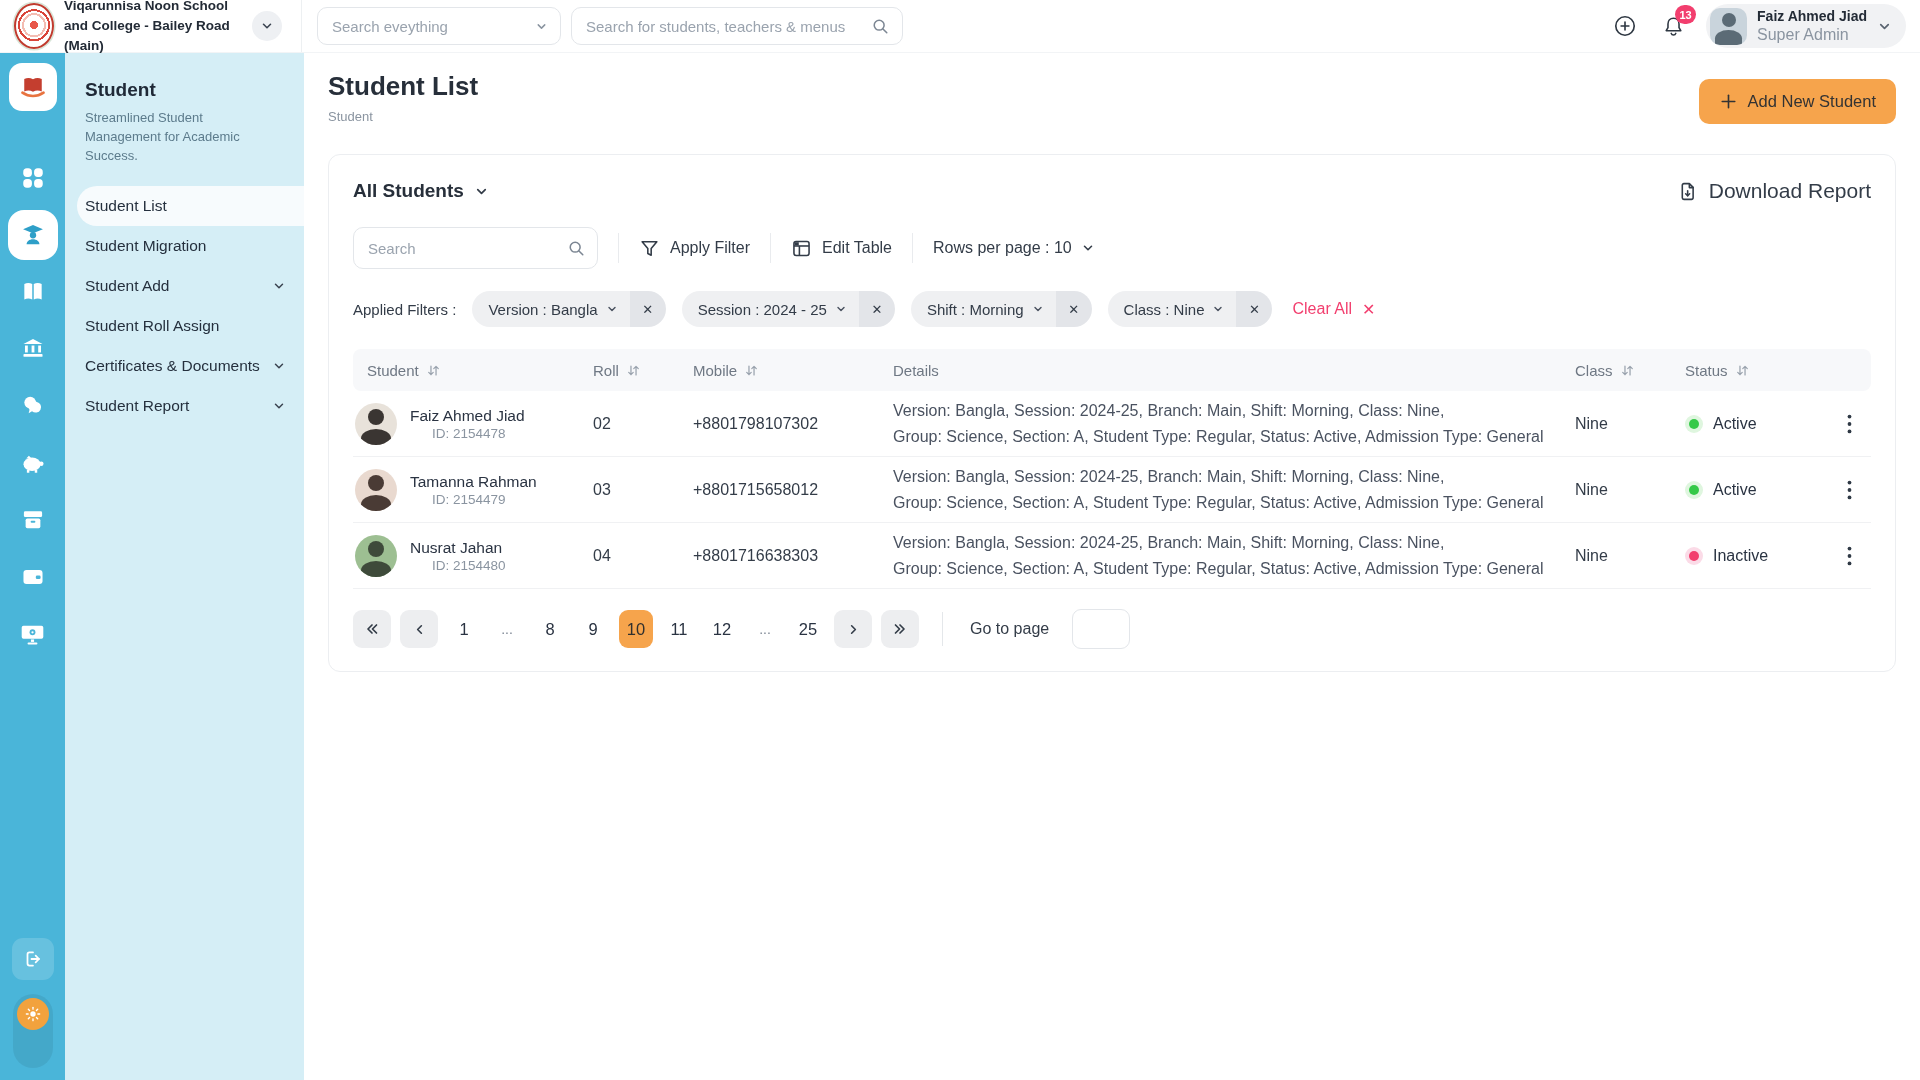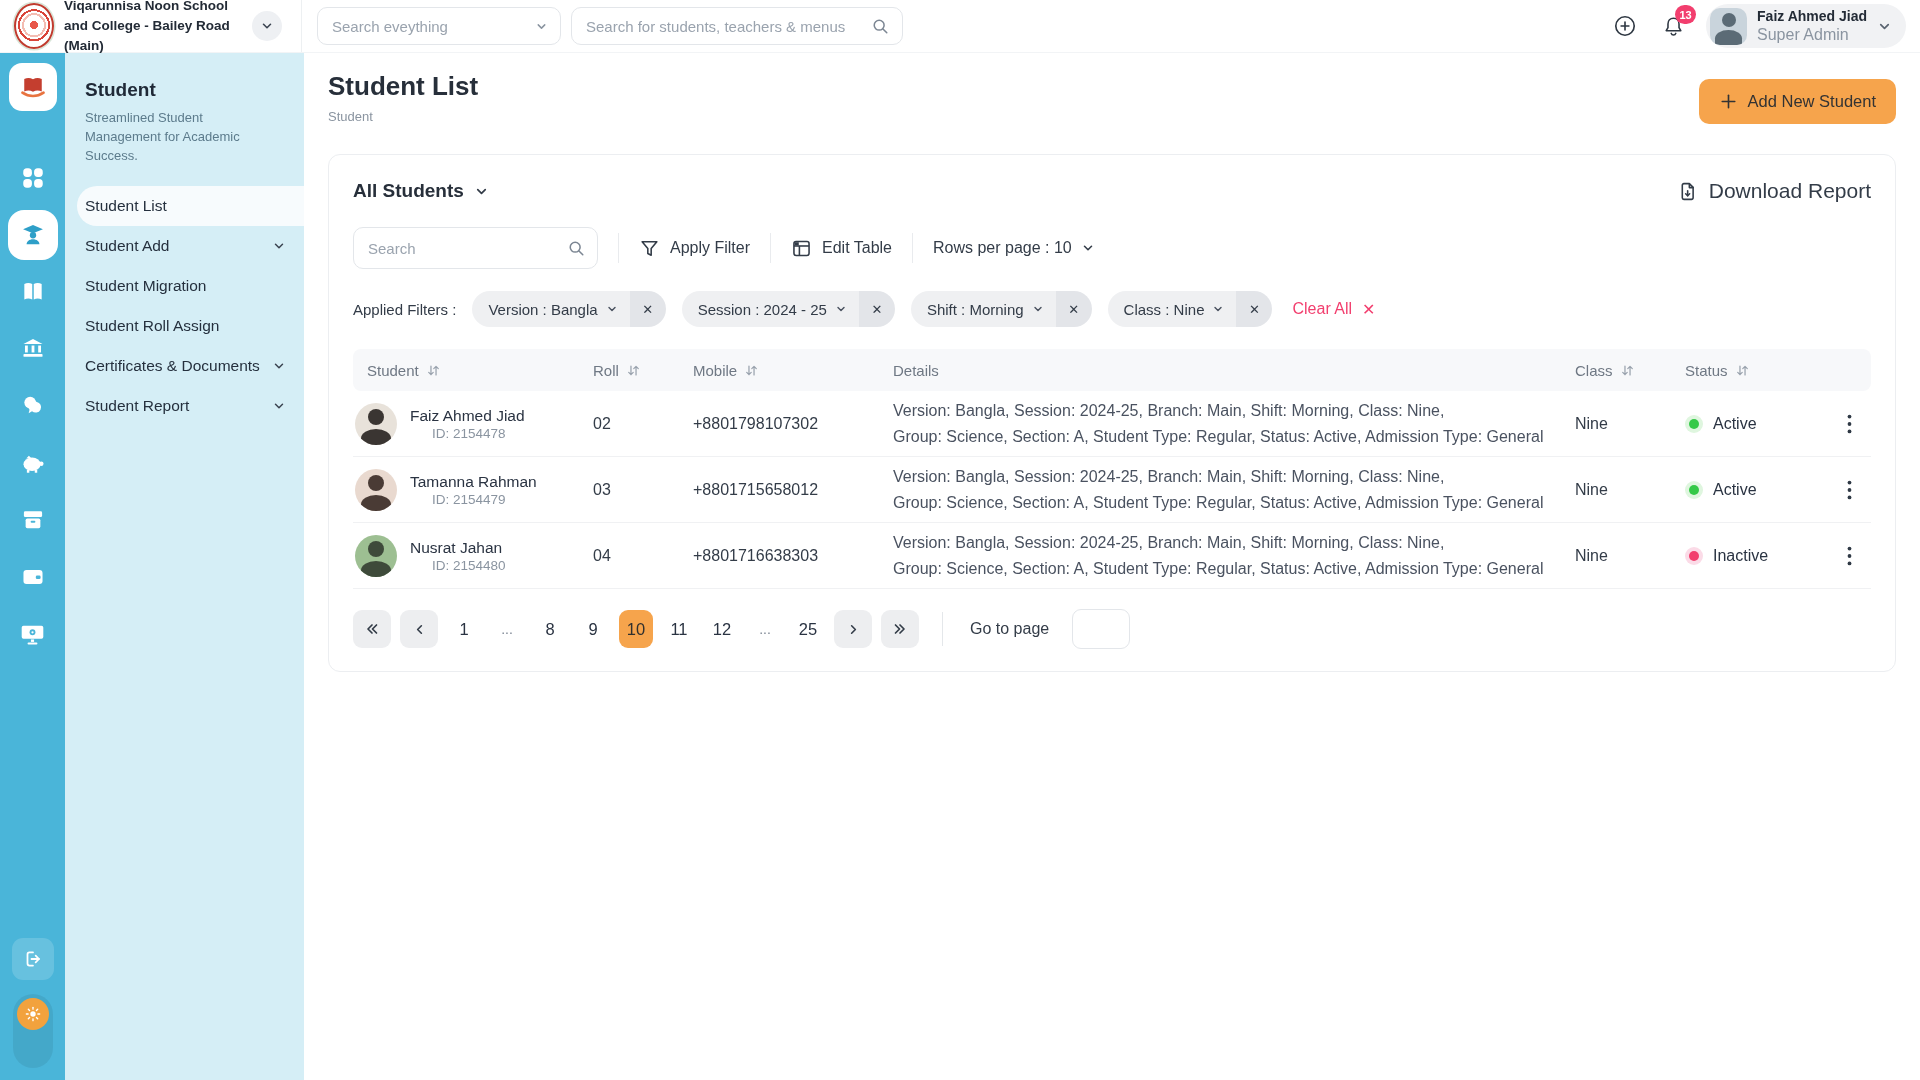--- a/index.html
+++ b/index.html
@@ -323,29 +323,29 @@
     <div class="panel">
       <div class="panel-head">
         <div class="panel-title">Student</div>
         <div class="panel-sub">Streamlined Student Management for Academic Success.</div>
       </div>
       <div class="menu">
         <div class="menu-item active">
           <span>Student List</span>
         </div>
         <div class="menu-item">
+          <span>Student Migration</span>
+        </div>
+        <div class="menu-item">
           <span>Student Add</span>
           <span>
               <svg width="14" height="14" viewBox="0 0 16 16" fill="none" stroke="#3A4350" stroke-width="1.7" stroke-linecap="round" stroke-linejoin="round">
                 <polyline points="4,6 8,10 12,6"></polyline>
               </svg>
             </span>
-        </div>
-        <div class="menu-item">
-          <span>Student Migration</span>
         </div>
         <div class="menu-item">
           <span>Student Roll Assign</span>
         </div>
         <div class="menu-item">
           <span>Certificates &amp; Documents</span>
           <span>
               <svg width="14" height="14" viewBox="0 0 16 16" fill="none" stroke="#3A4350" stroke-width="1.7" stroke-linecap="round" stroke-linejoin="round">
                 <polyline points="4,6 8,10 12,6"></polyline>
               </svg>

